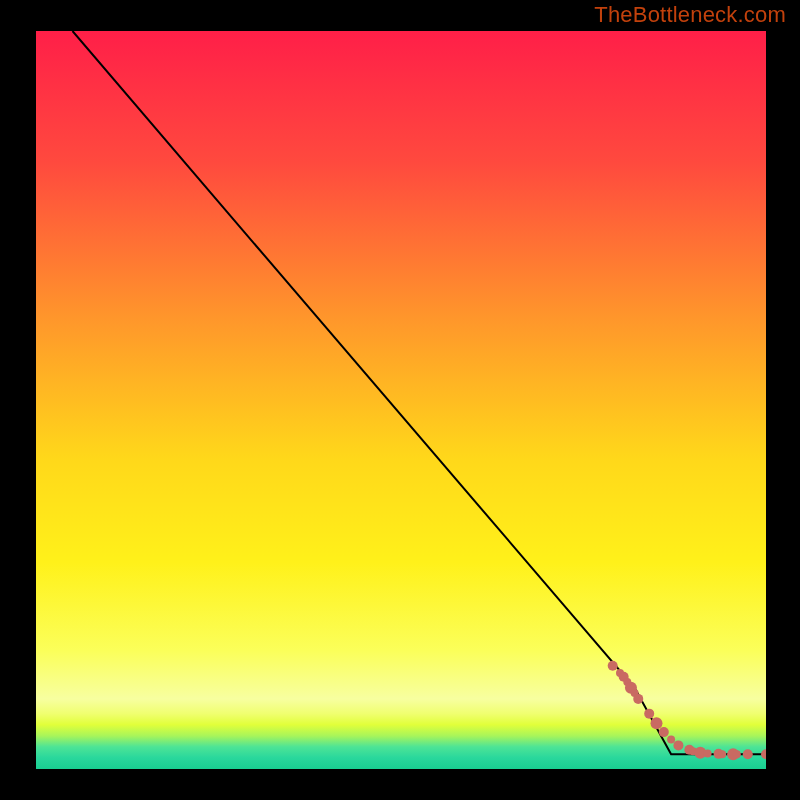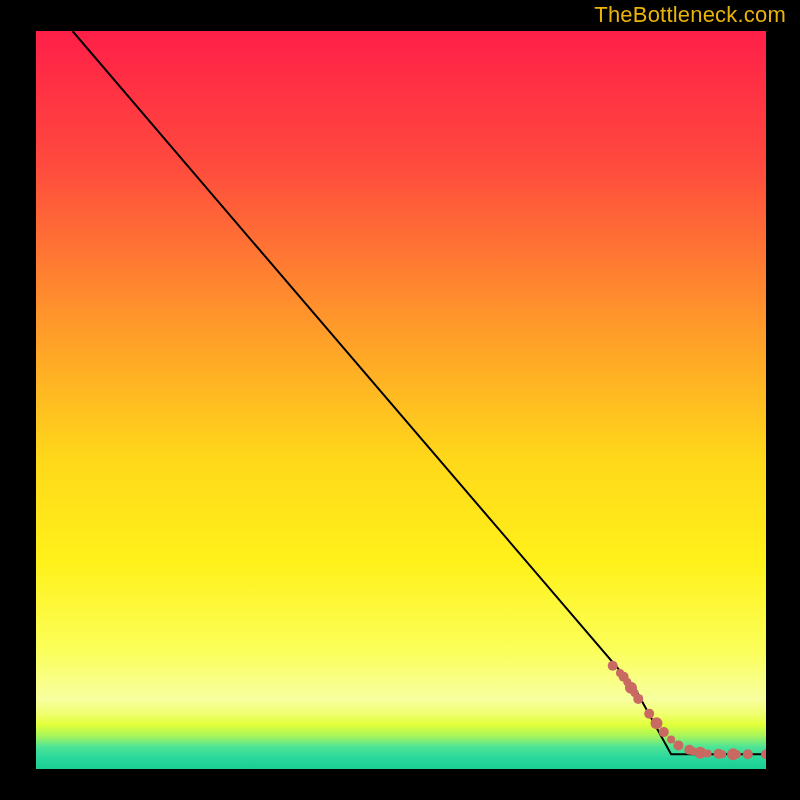--- a/index.html
+++ b/index.html
@@ -13,21 +13,21 @@
   }
   .stage {
     position: relative;
     width: 800px;
     height: 800px;
   }
   .watermark {
     position: absolute;
     top: 2px;
     right: 14px;
-    color: #eab308;
+    color: #c2410c;
     font-size: 22px;
     font-family: Arial, Helvetica, sans-serif;
     letter-spacing: 0.2px;
     z-index: 10;
   }
   svg.plot {
     position: absolute;
     left: 0;
     top: 0;
   }

